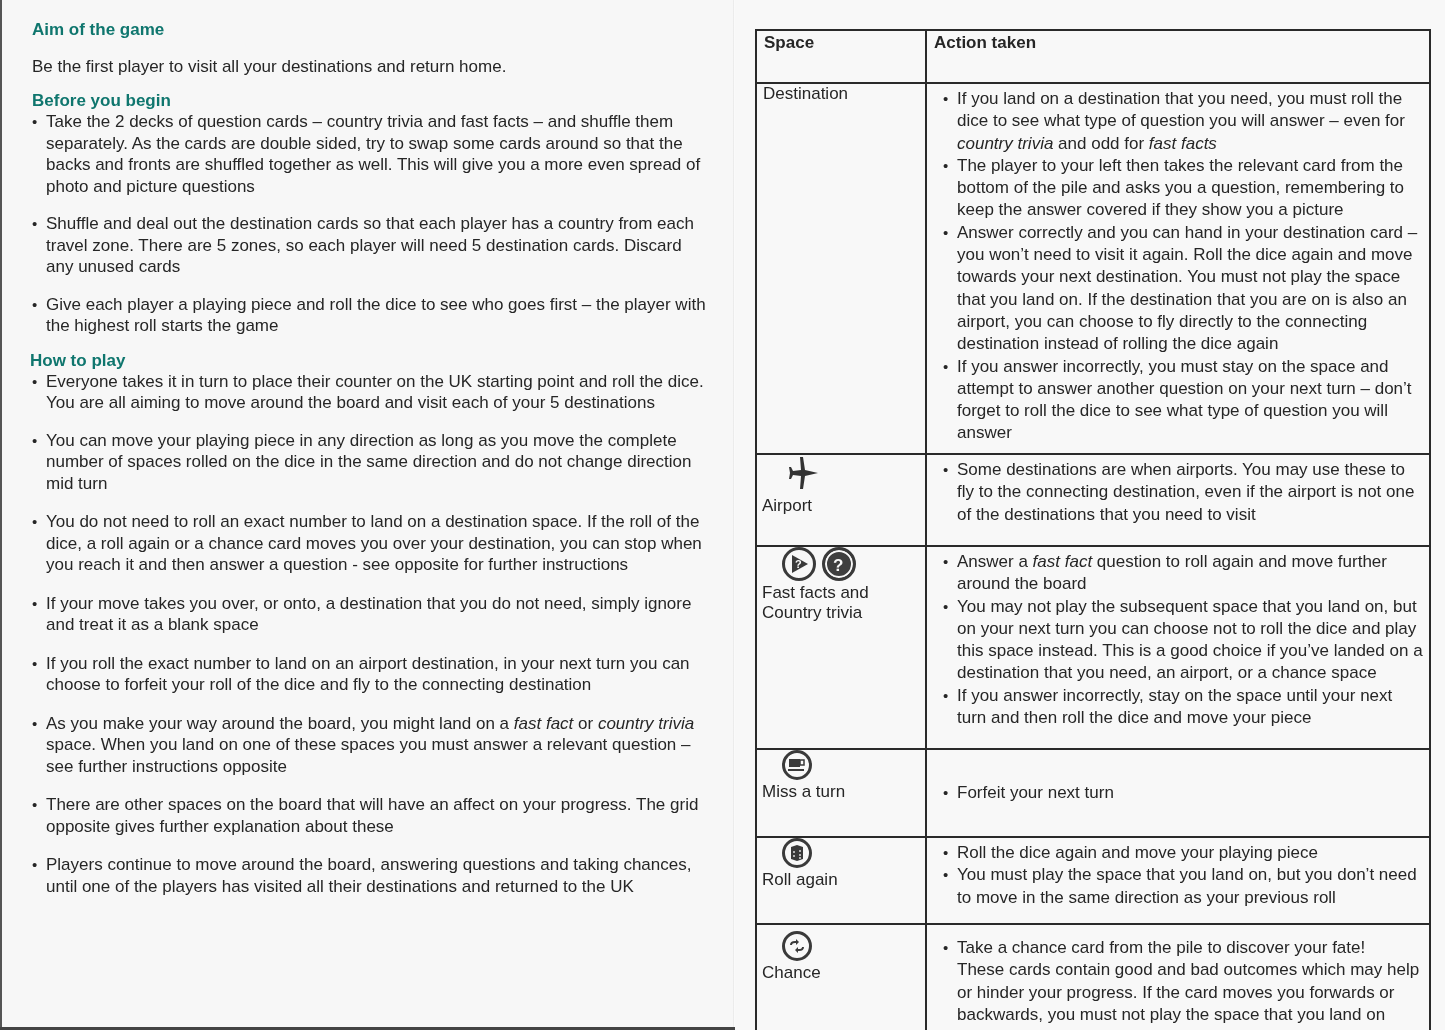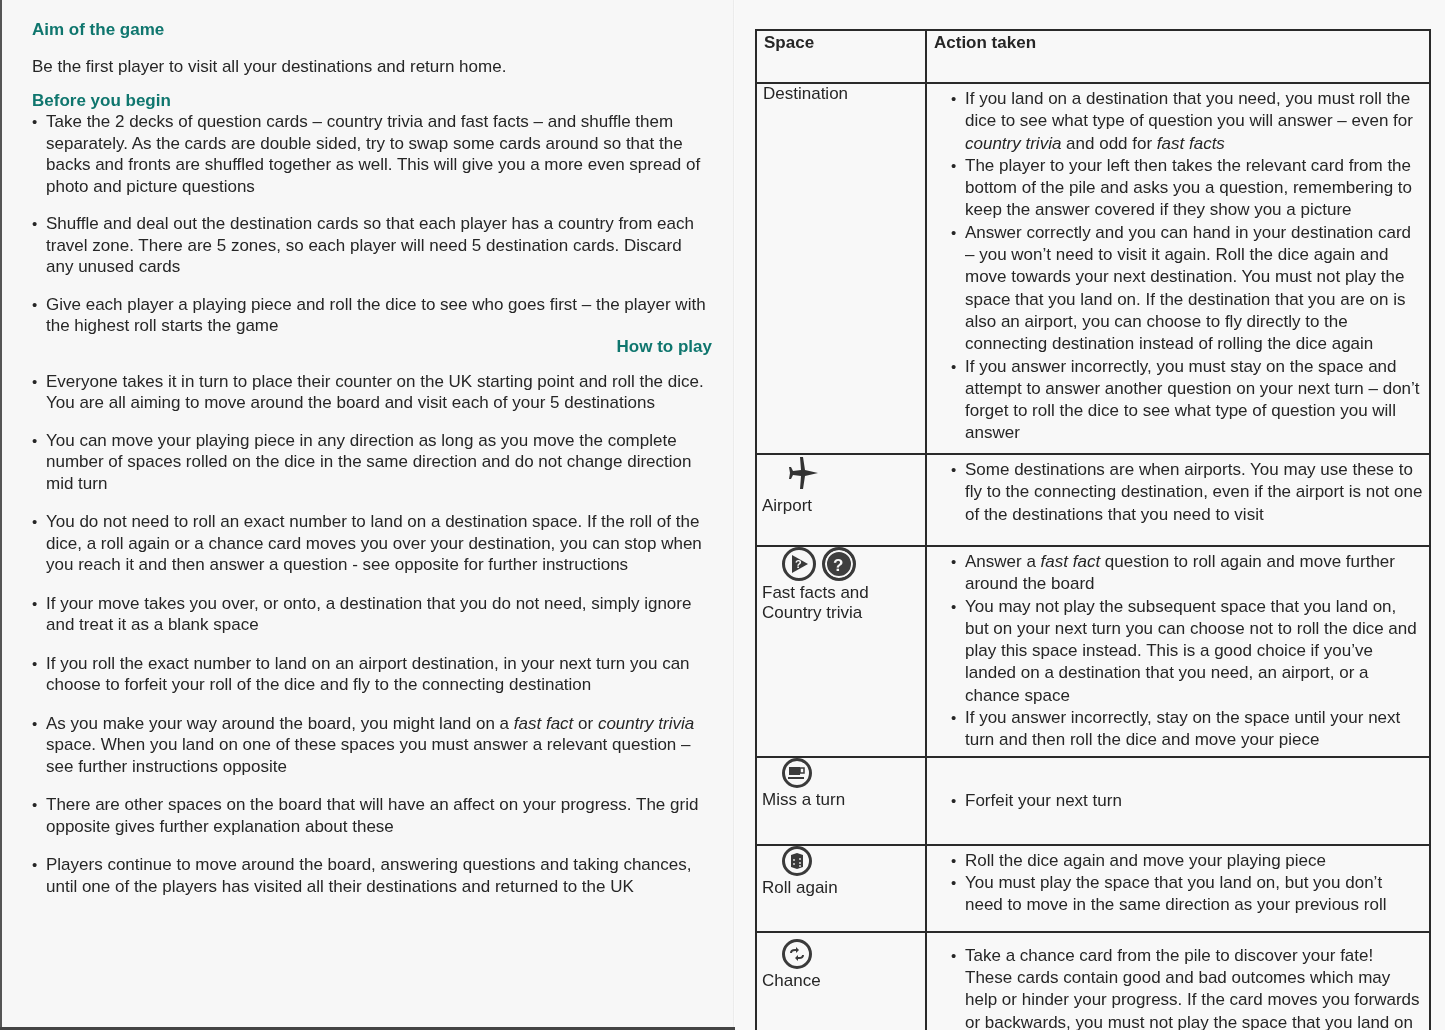--- a/index.html
+++ b/index.html
@@ -46,21 +46,21 @@
     font-size:17px; color:#262626;
   }
   table.rules td, table.rules th {
     border:2px solid #2a2a2a; vertical-align:top; text-align:left;
   }
   table.rules th {
     font-weight:bold; height:37px; padding:2px 6px 12px 7px;
     font-size:17px;
   }
   td.space { width:152px; padding:0 4px 0 5px; vertical-align:middle; }
-  td.action { padding:4px 6px 4px 24px; }
+  td.action { padding:4px 6px 4px 16px; }
   td.action ul.bullets li { line-height:22.3px; padding-left:14px; }
   .space-inner { display:flex; flex-direction:column; align-items:flex-start; }
   .icon-wrap { display:flex; gap:6px; margin-left:20px; margin-bottom:2px; }
   .circle-icon {
     width:32px; height:32px; border-radius:50%; border:3px solid #3a3a3a;
     box-sizing:border-box; display:flex; align-items:center; justify-content:center;
     background:#f8f8f8;
   }
   .circle-icon.filled { background:#3f3f3f; }
   .row-dest td { height:361px; }
@@ -78,22 +78,22 @@
     <h2 style="margin-top:2px;">Aim of the game</h2>
     <p class="lead" style="margin-top:16px;">Be the first player to visit all your destinations and return home.</p>
 
     <h2 style="margin-top:13px;">Before you begin</h2>
     <ul class="bullets" style="">
       <li>Take the 2 decks of question cards – country trivia and fast facts – and shuffle them separately. As the cards are double sided, try to swap some cards around so that the backs and fronts are shuffled together as well. This will give you a more even spread of photo and picture questions</li>
       <li style="margin-top:16px;">Shuffle and deal out the destination cards so that each player has a country from each travel zone. There are 5 zones, so each player will need 5 destination cards. Discard any unused cards</li>
       <li style="margin-top:16px;">Give each player a playing piece and roll the dice to see who goes first – the player with the highest roll starts the game</li>
     </ul>
 
-    <h2 style="margin-left:-2px;text-align:right;">How to play</h2>
-    <ul class="bullets" style="margin-top:14px;">
+    <h2 style="margin-top:14px;margin-left:-2px;">How to play</h2>
+    <ul class="bullets" style="">
       <li>Everyone takes it in turn to place their counter on the UK starting point and roll the dice. You are all aiming to move around the board and visit each of your 5 destinations</li>
       <li style="margin-top:16px;">You can move your playing piece in any direction as long as you move the complete number of spaces rolled on the dice in the same direction and do not change direction mid turn</li>
       <li style="margin-top:17px;">You do not need to roll an exact number to land on a destination space. If the roll of the dice, a roll again or a chance card moves you over your destination, you can stop when you reach it and then answer a question - see opposite for further instructions</li>
       <li style="margin-top:17px;">If your move takes you over, or onto, a destination that you do not need, simply ignore and treat it as a blank space</li>
       <li style="margin-top:17px;">If you roll the exact number to land on an airport destination, in your next turn you can choose to forfeit your roll of the dice and fly to the connecting destination</li>
       <li style="margin-top:17px;"><span>As you make your way around the board, you might land on a </span><i>fast fact</i><span> or </span><i>country trivia</i><span> space. When you land on one of these spaces you must answer a relevant question – see further instructions opposite</span></li>
       <li style="margin-top:17px;">There are other spaces on the board that will have an affect on your progress. The grid opposite gives further explanation about these</li>
       <li style="margin-top:17px;">Players continue to move around the board, answering questions and taking chances, until one of the players has visited all their destinations and returned to the UK</li>
     </ul>
   </div>

